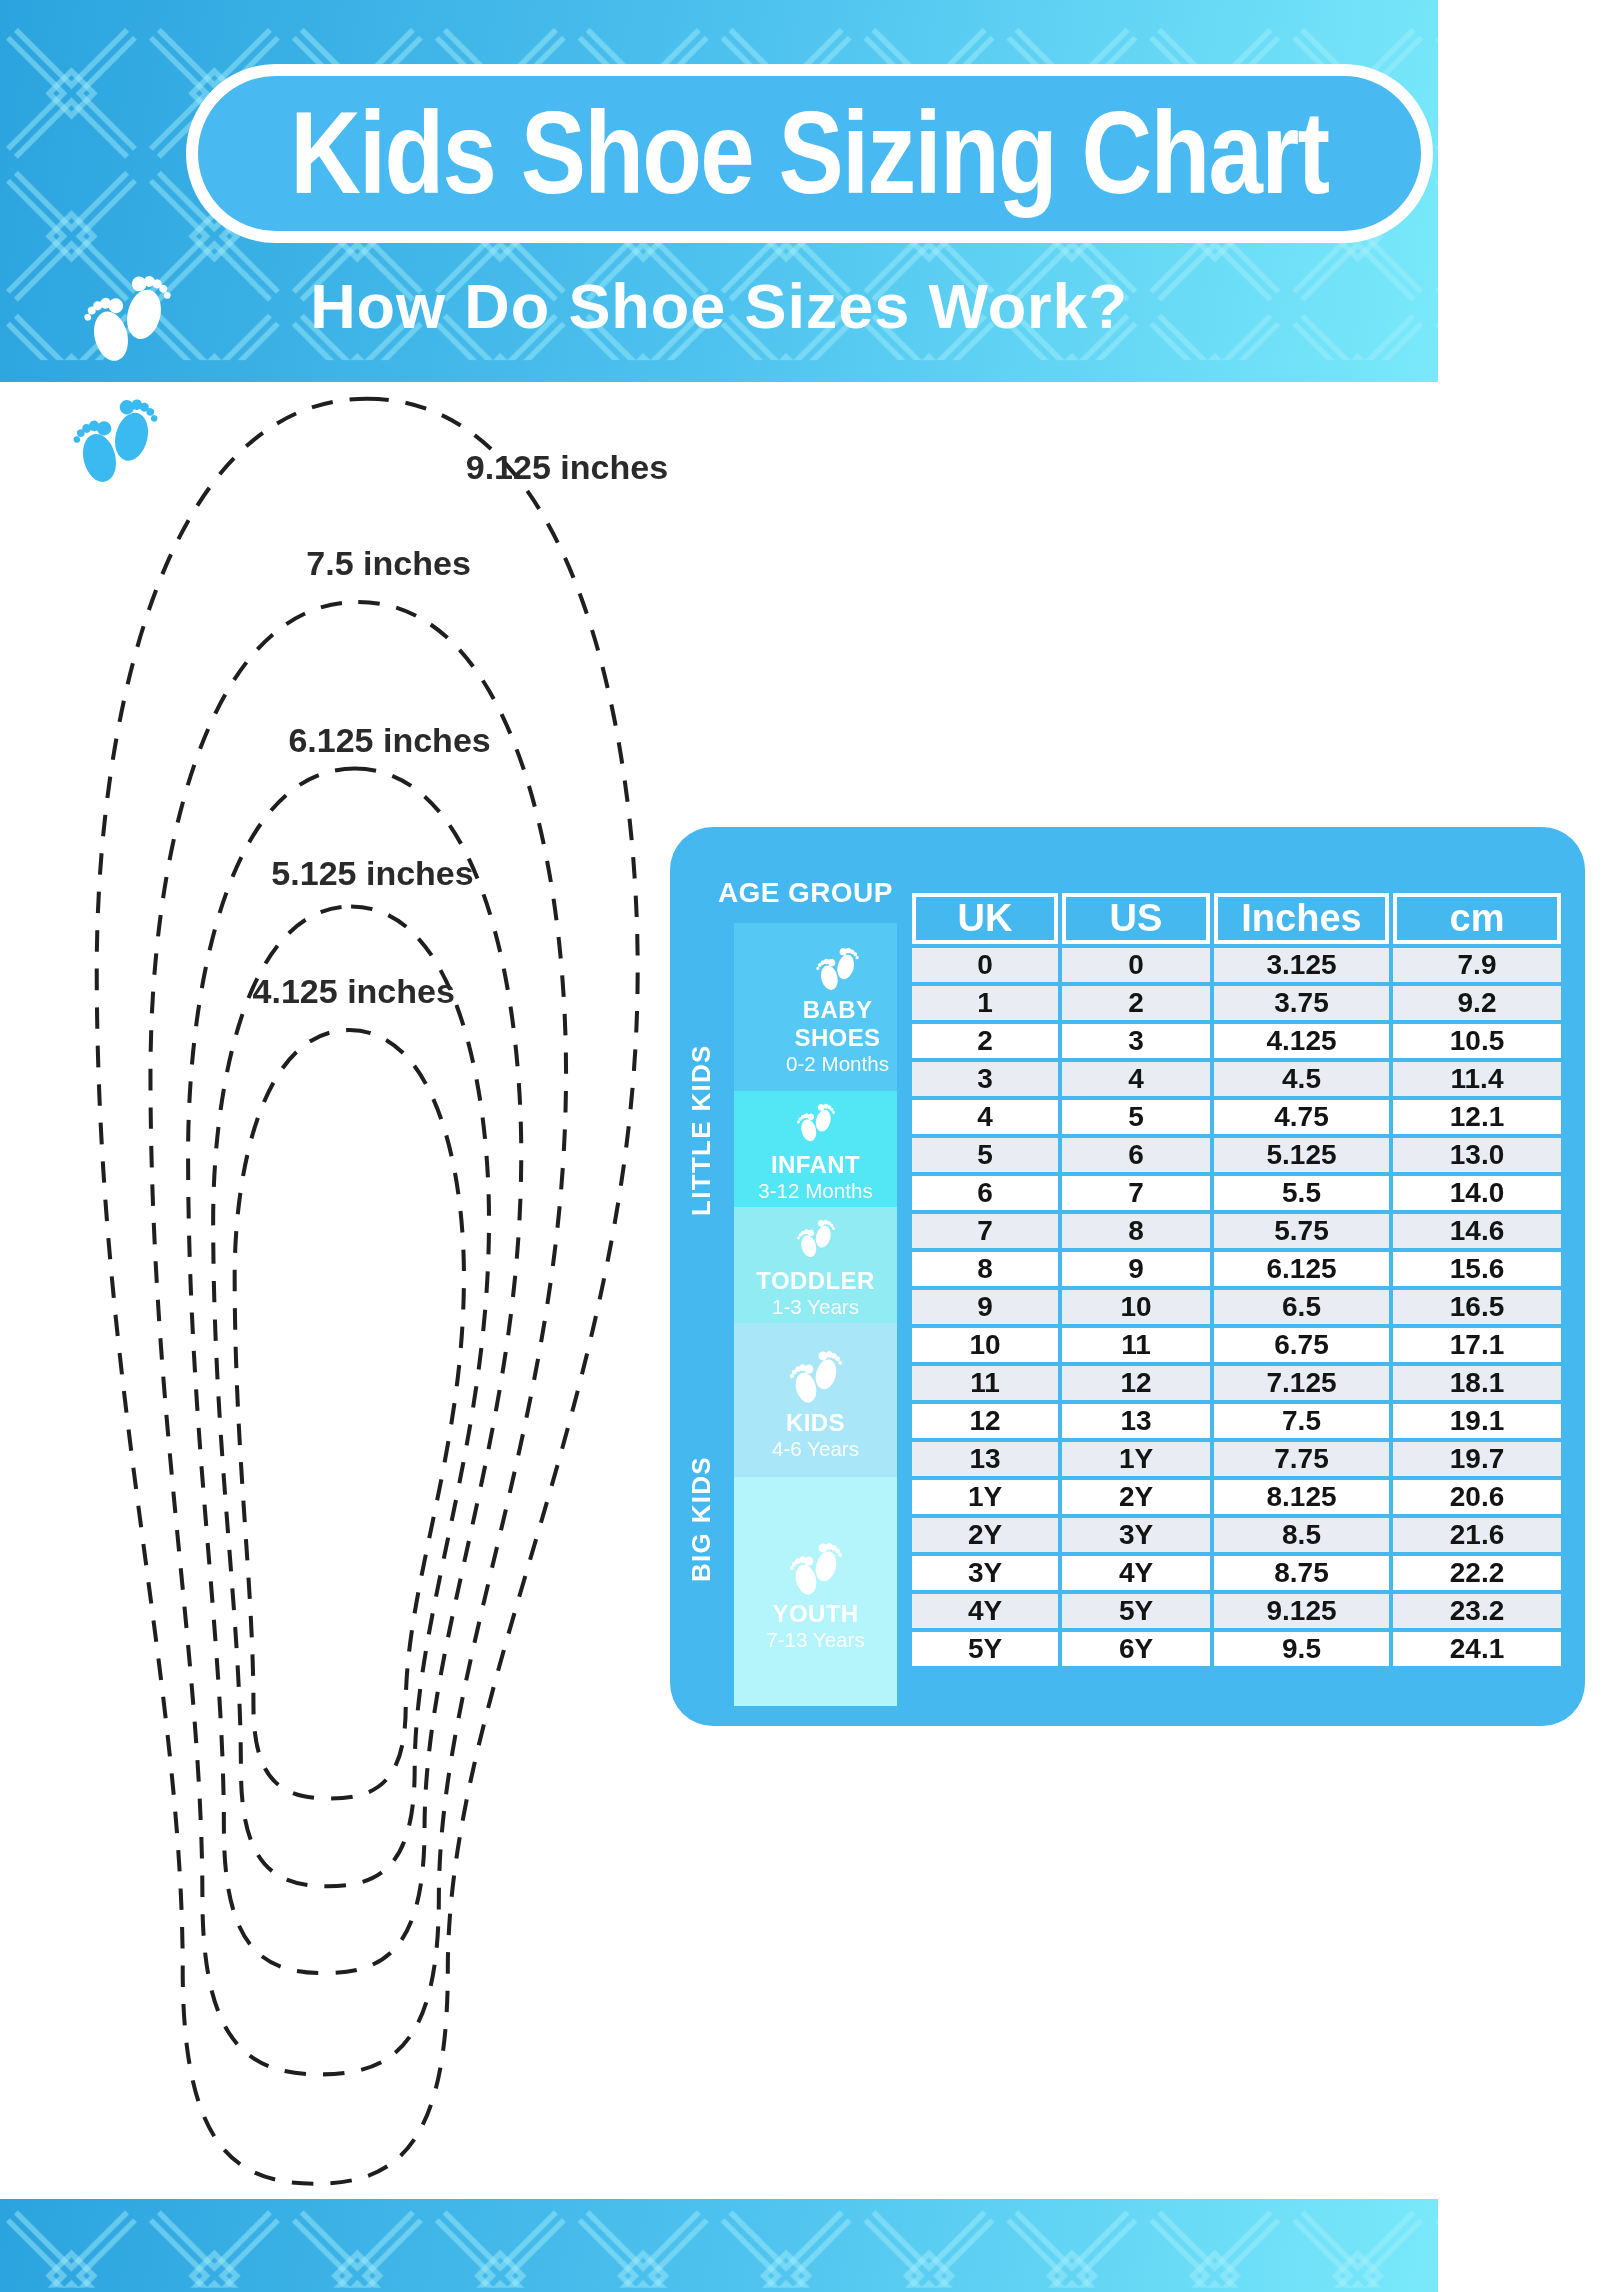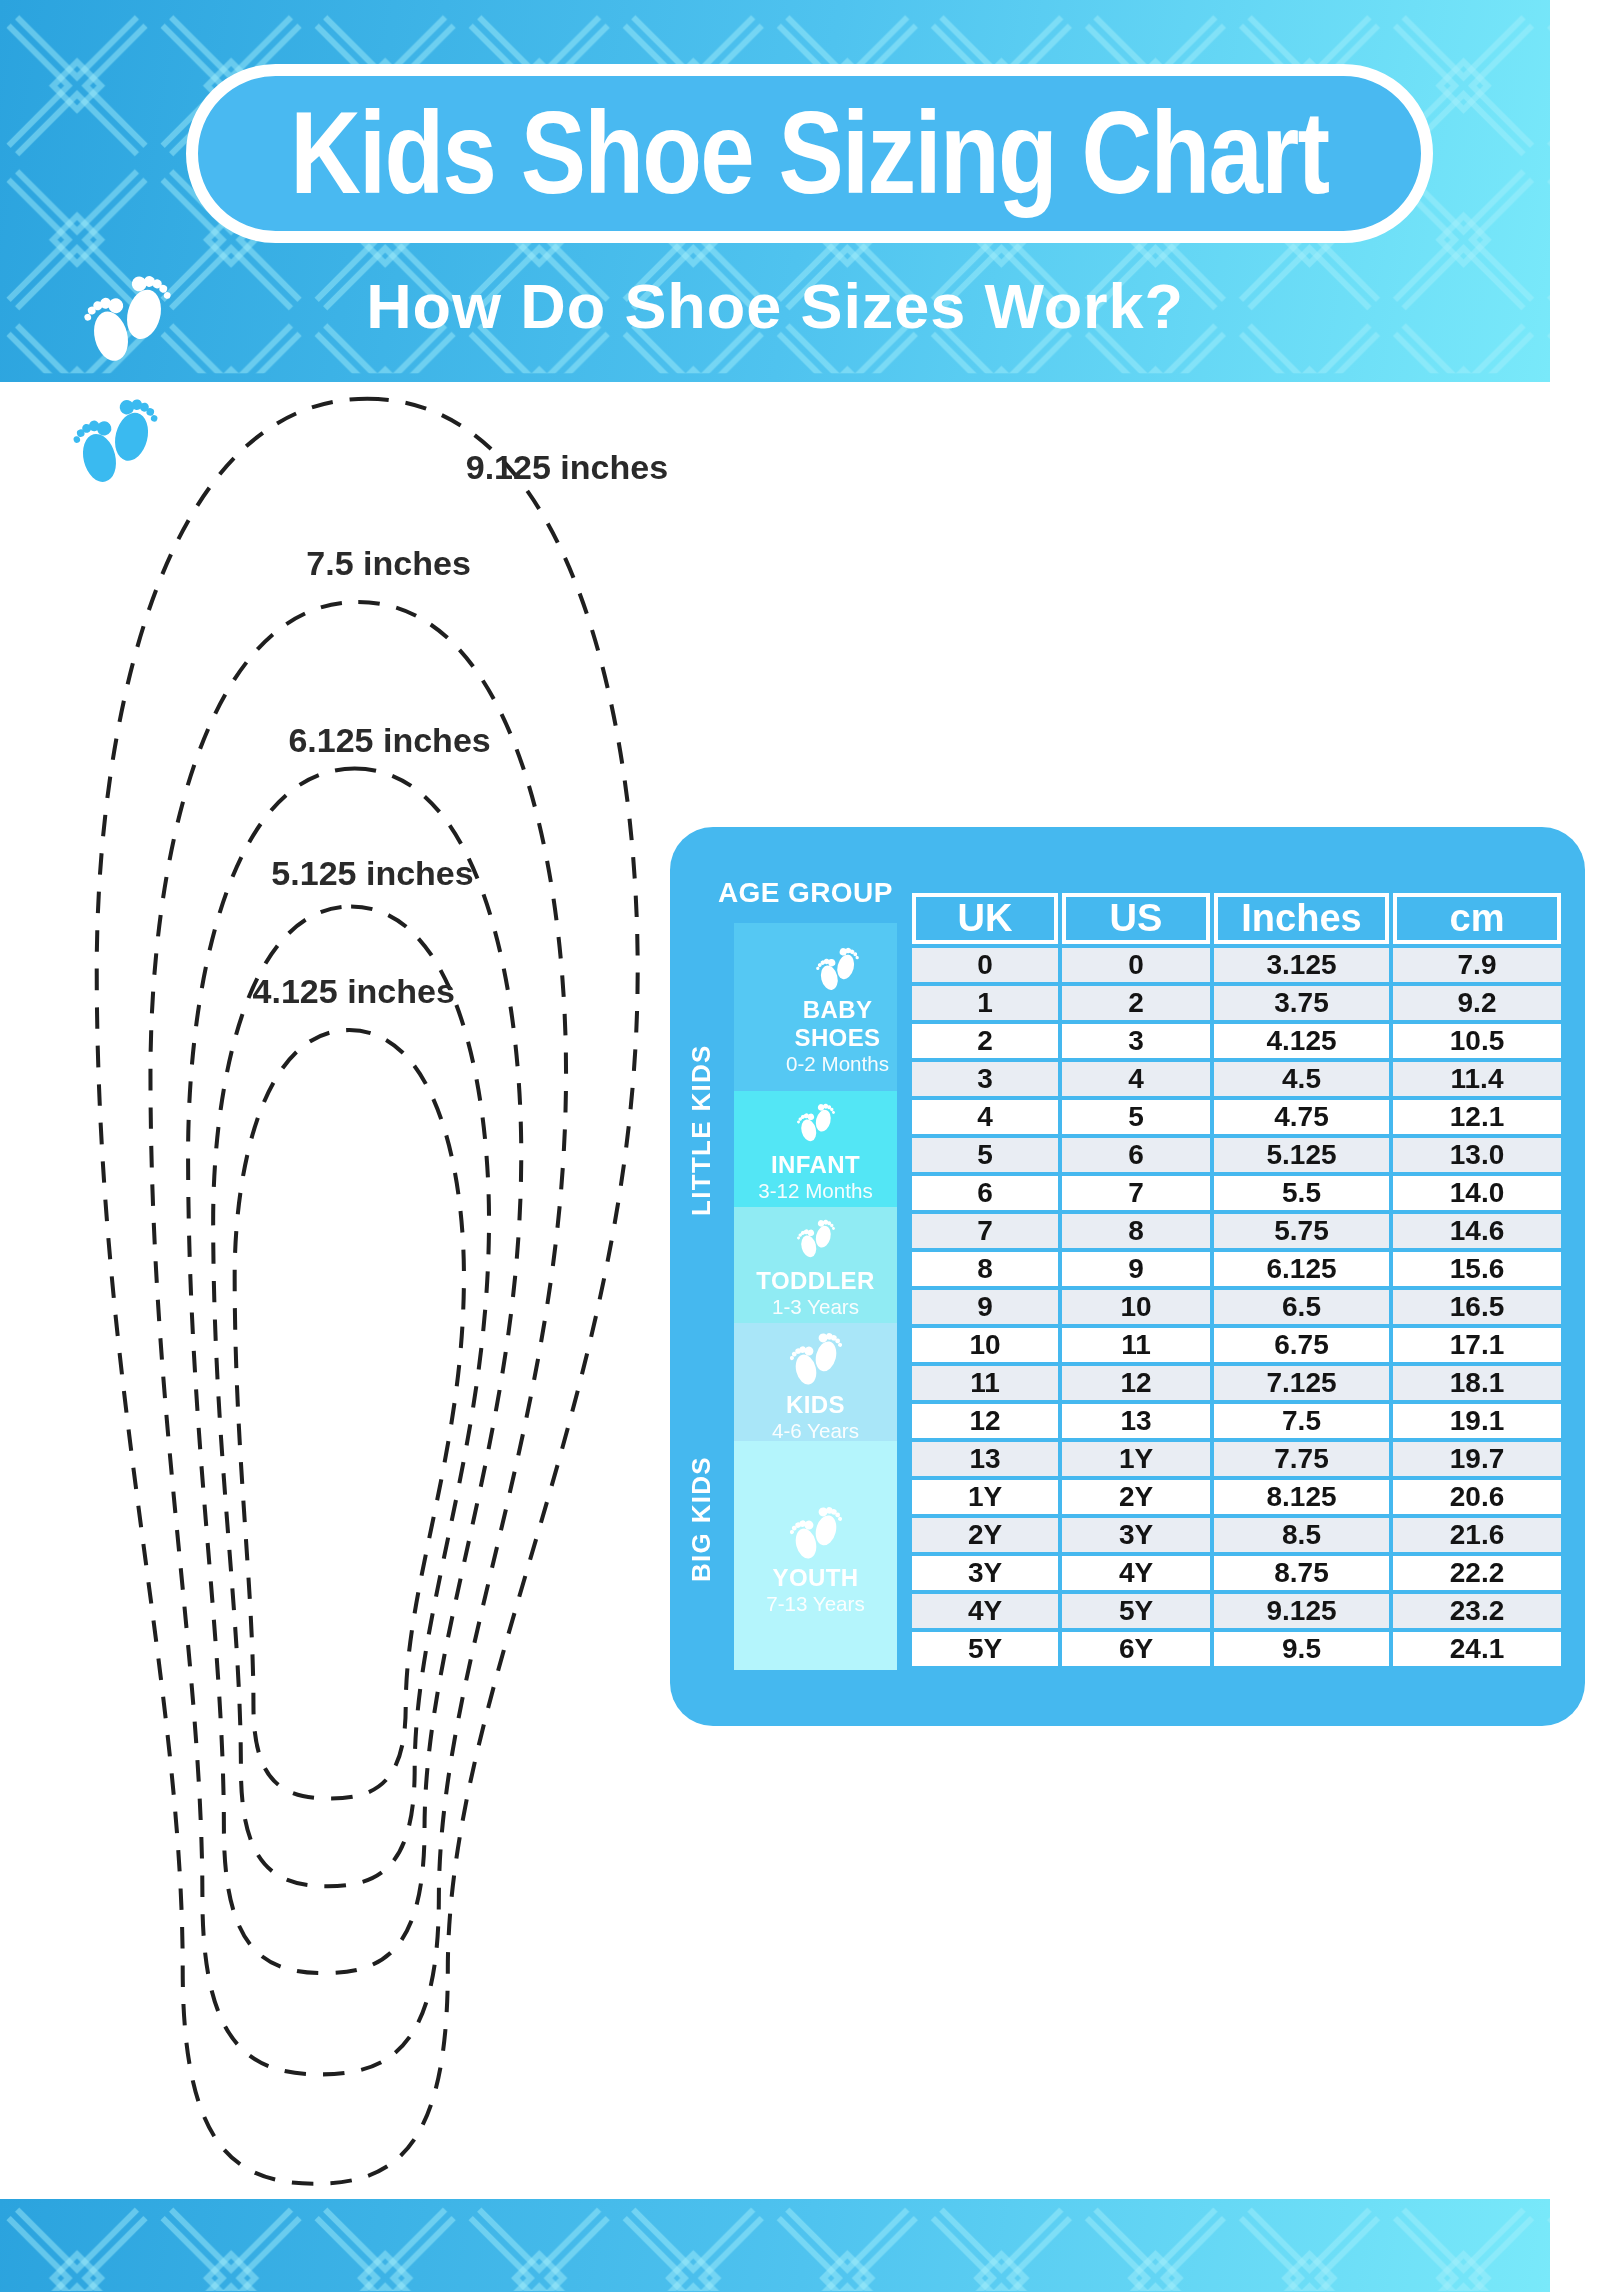--- a/index.html
+++ b/index.html
@@ -2,21 +2,21 @@
 <html style="--header_gradient_start: #2BA3DE; --header_gradient_end: #79E9FA; --pattern_accent: #A7F0FB; --panel_blue: #45B8EF; --pill_blue: #49B9F1; --row_gray: #E9EDF3; --row_white: #FFFFFF; --cell_baby: #55C8F3; --cell_infant: #53E6F5; --cell_toddler: #90EBF3; --cell_kids: #A9E6F8; --cell_youth: #B4F5FC; --footprint_blue: #3ABAF0; --outline_ink: #1F1F1F;font-size:14.3px"><head>
 <meta charset="utf-8">
 <style>
   html,body{margin:0;padding:0;background:#fff;}
   .page{position:relative;width:1622px;height:2293px;overflow:hidden;background:#fff;
         font-family:"Liberation Sans",sans-serif;}
   svg{display:block;}
   .defs-svg{position:absolute;width:0;height:0;}
 
   
-  .band{position:absolute;left:0;width:1550px;
+  .band{position:absolute;left:0;width:1438px;
         background:linear-gradient(100deg,var(--header_gradient_start,#2BA3DE) 0%,#4FC3EF 52%,var(--header_gradient_end,#79E9FA) 100%);}
   .header{top:0;height:382px;}
   .footer{top:2199px;height:94px;}
   .pattern-fill{position:absolute;inset:0;width:100%;height:100%;}
 
   .title-pill{position:absolute;left:186px;top:64px;width:1247px;height:179px;
       box-sizing:border-box;background:var(--pill_blue,#49B9F1);
       border:12.5px solid #fff;border-radius:99px;
       display:flex;align-items:center;justify-content:center;}
   .title-pill h1{margin:0;color:#fff;font-size:104px;font-weight:bold;letter-spacing:-1.8px;
@@ -47,21 +47,21 @@
 
   .group-col{position:absolute;left:64px;top:96px;width:163px;display:flex;flex-direction:column;}
   .group-cell{display:flex;flex-direction:column;align-items:center;justify-content:center;
       gap:3.6px;color:#fff;text-align:center;overflow:hidden;}
   .group-cell .feet-icon{width:57px;height:54px;fill:#fff;flex:0 0 auto;}
   .group-cell .group-name{font-size:24px;font-weight:bold;letter-spacing:0.4px;}
   .group-cell .group-age{font-size:20.6px;font-weight:500;opacity:.95;}
   .g0{height:168px;background:var(--cell_baby,#55C8F3);padding-left:44px;}
   .g1{height:116px;background:var(--cell_infant,#53E6F5);flex-direction:row;flex-wrap:wrap;gap:1.8px 7.2px;}
   .g2{height:116px;background:var(--cell_toddler,#90EBF3);flex-direction:row;flex-wrap:wrap;gap:1.8px 7.2px;}
-  .g3{height:118px;background:var(--cell_kids,#A9E6F8);}
+  .g3{height:154px;background:var(--cell_kids,#A9E6F8);}
   .g4{height:229px;background:var(--cell_youth,#B4F5FC);}
   .g1 .feet-icon,.g2 .feet-icon{width:52px;height:48px;}
   .g3 .feet-icon,.g4 .feet-icon{width:72px;height:66px;}
 
   .size-table{position:absolute;left:238px;top:62px;width:655px;
       border-collapse:separate;border-spacing:4.5px;table-layout:fixed;}
   .size-table th{box-sizing:border-box;height:48px;padding:0;background:var(--panel_blue,#45B8EF);
       border:4.5px solid #fff;color:#fff;font-size:38px;font-weight:bold;text-align:center;}
   .size-table td{height:34px;padding:0;background:var(--row_white,#FFFFFF);color:#141414;
       font-size:28px;font-weight:bold;text-align:center;line-height:34px;}

